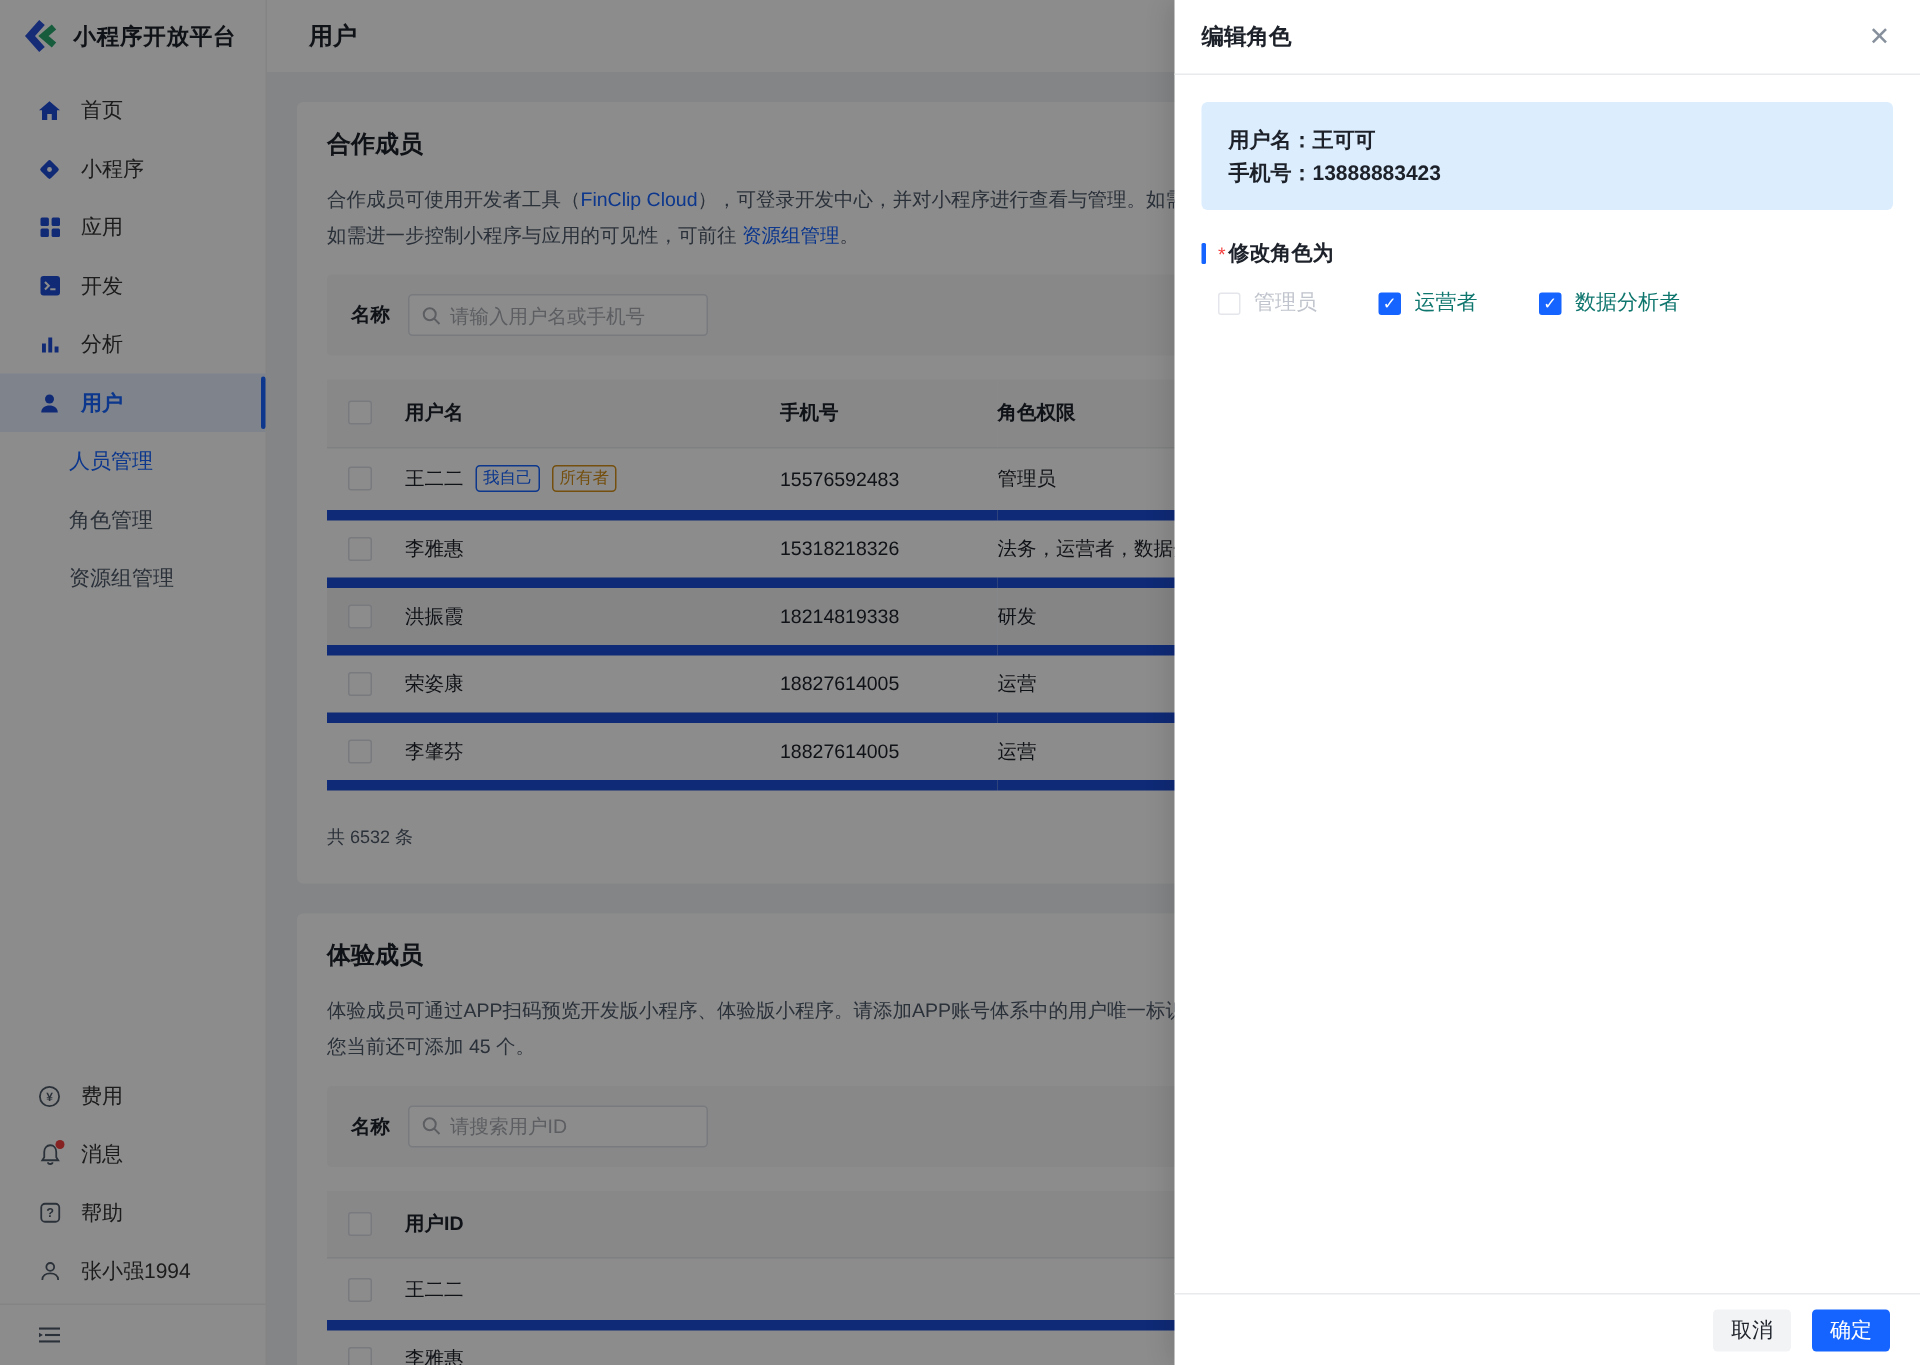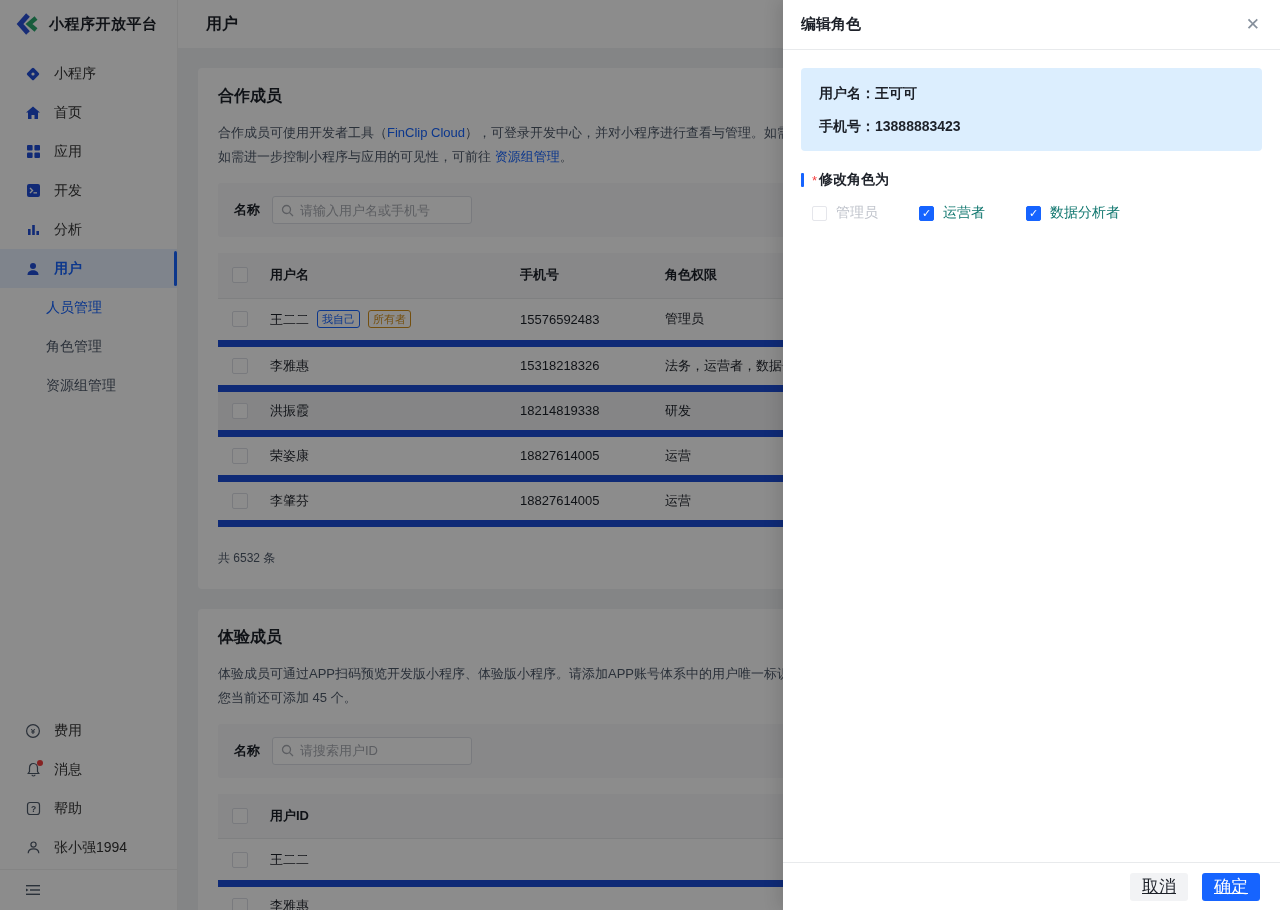--- a/index.html
+++ b/index.html
@@ -57,34 +57,34 @@
   .overlay { position:absolute; inset:0; background:rgba(0,0,0,.45); z-index:10; }
 
   
   .drawer { position:absolute; top:0; right:0; width:497px; height:910px; background:#fff; z-index:20; box-shadow:-4px 0 16px rgba(0,0,0,.12); display:flex; flex-direction:column; }
   .drawer-header { height:50px; display:flex; align-items:center; justify-content:space-between; padding:0 20px 0 18px; border-bottom:1px solid #e8eaec; flex-shrink:0; }
   .drawer-title { font-size:15px; font-weight:700; }
   .close-btn { font-size:17px; color:#86909c; cursor:pointer; line-height:1; }
   .drawer-body { flex:1; padding:18px; overflow:auto; }
   .info-box { background:#dceefe; border-radius:4px; padding:14px 18px; }
   .info-line { font-size:14px; font-weight:600; color:#1d2129; line-height:22px; }
-  .info-line + .info-line { margin-top:11px; }
+  .info-line + .info-line { }
   .section-head { display:flex; align-items:center; margin-top:20px; }
   .section-bar { width:3px; height:14px; background:#1664ff; border-radius:1px; margin-right:8px; }
   .req { color:#f53f3f; font-size:13px; margin-right:2px; }
   .section-title { font-size:14px; font-weight:700; }
   .roles-row { display:flex; align-items:center; gap:41px; margin-top:15px; margin-left:11px; }
   .role-item { display:flex; align-items:center; gap:9px; cursor:pointer; }
   .role-cb { width:15px; height:15px; border:1px solid #dcdfe6; border-radius:2px; background:#fff; display:flex; align-items:center; justify-content:center; flex-shrink:0; }
   .role-cb.checked { background:#1664ff; border-color:#1664ff; color:#fff; font-size:11px; font-weight:700; }
   .role-label { font-size:14px; color:#0f766e; }
   .role-item.disabled .role-label { color:#c0c4cc; }
   .role-item.disabled .role-cb { border-color:#e5e6eb; }
   .drawer-footer { height:48px; border-top:1px solid #e8eaec; display:flex; align-items:center; justify-content:flex-end; gap:14px; padding-right:20px; flex-shrink:0; }
-  .btn { height:28px; min-width:50px; padding:0 12px; border:none; border-radius:3px; font-size:17px; cursor:pointer; font-family:inherit;text-decoration:underline; }
+  .btn { height:28px; min-width:50px; padding:0 12px; border:none; border-radius:3px; font-size:14px; cursor:pointer; font-family:inherit; }
   .btn-cancel { background:#f2f3f5; color:#1d2129; }
   .btn-confirm { background:#1664ff; color:#fff; }
 
   .icon-svg { display:block; }
   .bell-wrap { position:relative; }
   .badge-dot { position:absolute; top:-2px; right:-2px; width:6px; height:6px; border-radius:50%; background:#f53f3f; }
 </style>
 </head>
 <body>
 
@@ -98,33 +98,33 @@
           <polyline points="21,7 14,13 21,19" fill="none" stroke="#2aa86e" stroke-width="4.5"></polyline>
         </svg>
       </span>
       <span class="logo-text">小程序开放平台</span>
     </div>
 
     <nav class="nav">
       <div class="nav-item">
         <span class="ic">
           <svg class="icon-svg" width="16" height="16" viewBox="0 0 16 16">
+              <path d="M8 1.5 L15 7.5 L13 7.5 L13 14 L9.5 14 L9.5 10 L6.5 10 L6.5 14 L3 14 L3 7.5 L1 7.5 Z" fill="#1f4dd8"></path>
+            </svg>
+        </span>
+        <span>首页</span>
+      </div>
+      <div class="nav-item">
+        <span class="ic">
+          <svg class="icon-svg" width="16" height="16" viewBox="0 0 16 16">
               <rect x="3.2" y="3.2" width="9.6" height="9.6" rx="1.5" transform="rotate(45 8 8)" fill="#1f4dd8"></rect>
               <circle cx="8" cy="8" r="1.6" fill="#fff"></circle>
             </svg>
         </span>
         <span>小程序</span>
-      </div>
-      <div class="nav-item">
-        <span class="ic">
-          <svg class="icon-svg" width="16" height="16" viewBox="0 0 16 16">
-              <path d="M8 1.5 L15 7.5 L13 7.5 L13 14 L9.5 14 L9.5 10 L6.5 10 L6.5 14 L3 14 L3 7.5 L1 7.5 Z" fill="#1f4dd8"></path>
-            </svg>
-        </span>
-        <span>首页</span>
       </div>
       <div class="nav-item">
         <span class="ic">
           <svg class="icon-svg" width="15" height="15" viewBox="0 0 15 15">
               <rect x="1" y="1" width="5.6" height="5.6" rx="1" fill="#1f4dd8"></rect>
               <rect x="8.4" y="1" width="5.6" height="5.6" rx="1" fill="#1f4dd8"></rect>
               <rect x="1" y="8.4" width="5.6" height="5.6" rx="1" fill="#1f4dd8"></rect>
               <rect x="8.4" y="8.4" width="5.6" height="5.6" rx="1" fill="#1f4dd8"></rect>
             </svg>
         </span>

